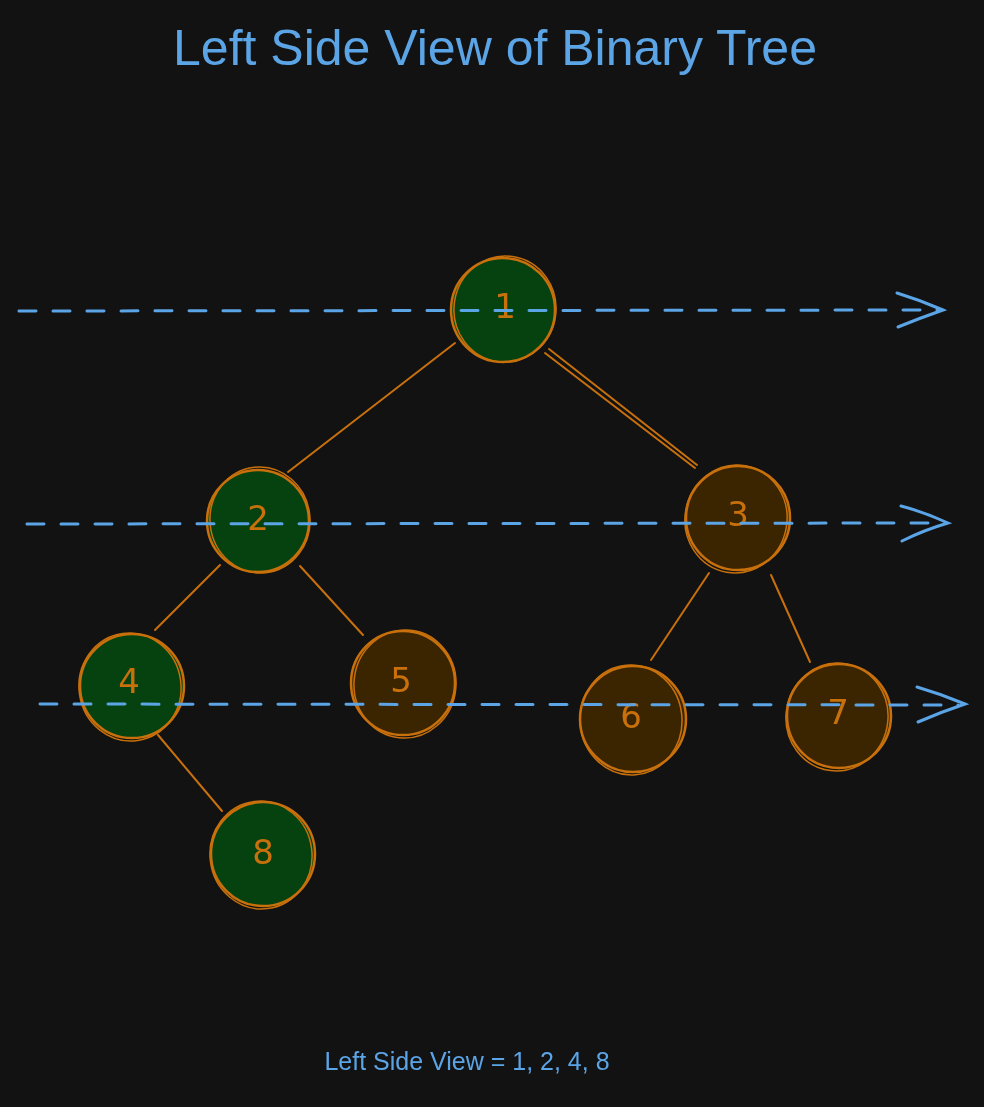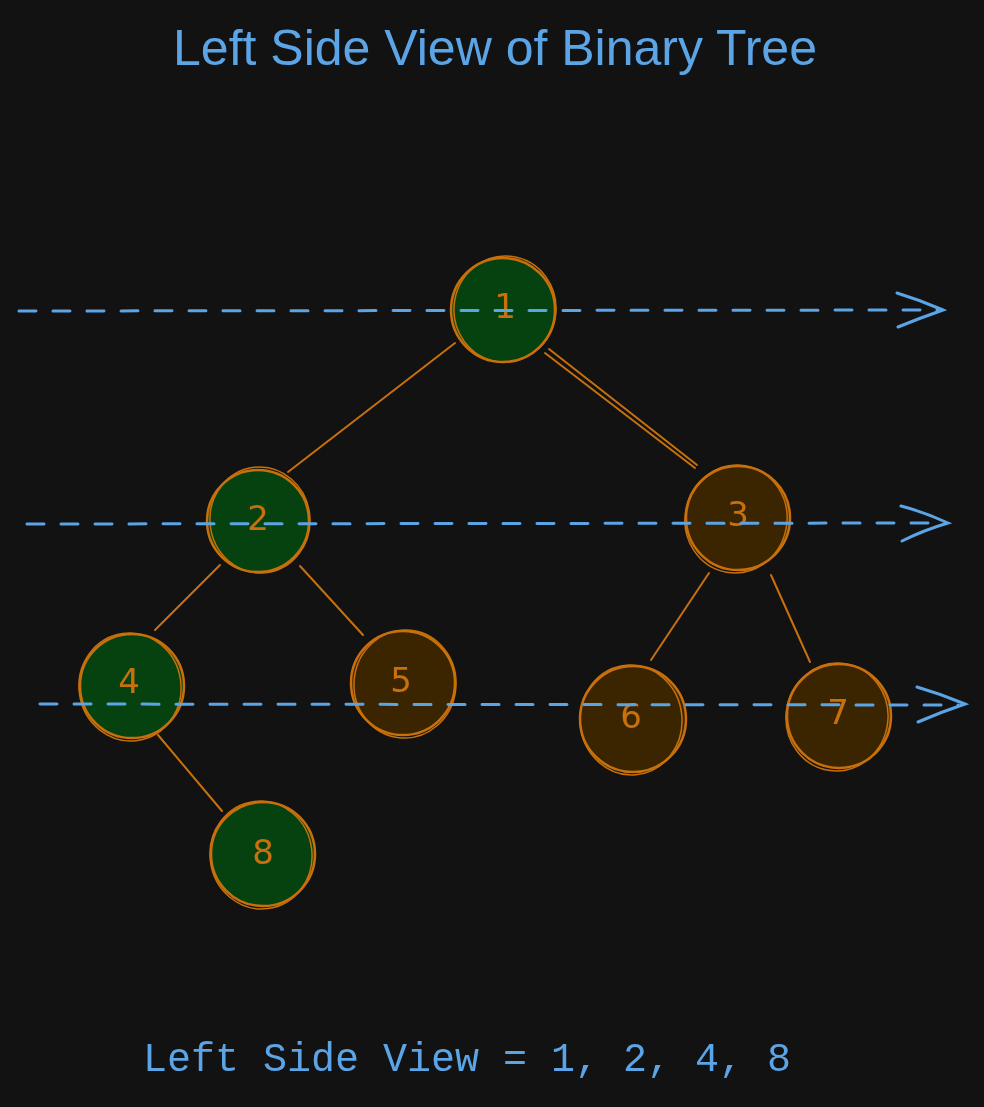--- a/index.html
+++ b/index.html
@@ -25,23 +25,23 @@
       line-height: 60px;
       font-family: "Liberation Sans", sans-serif;
     }
     .caption {
       position: absolute;
       left: 0;
       top: 1038px;
       width: 934px;
       text-align: center;
       color: #5ba4e6;
-      font-size: 40px;
+      font-size: 25px;
       line-height: 46px;
-      font-family: Liberation Mono, monospace;
+      font-family: Liberation Sans, sans-serif;
     }
     svg.canvas {
       position: absolute;
       left: 0;
       top: 0;
     }
     .node-label {
       font-family: "DejaVu Sans", sans-serif;
       font-size: 34px;
       fill: #c8700c;

